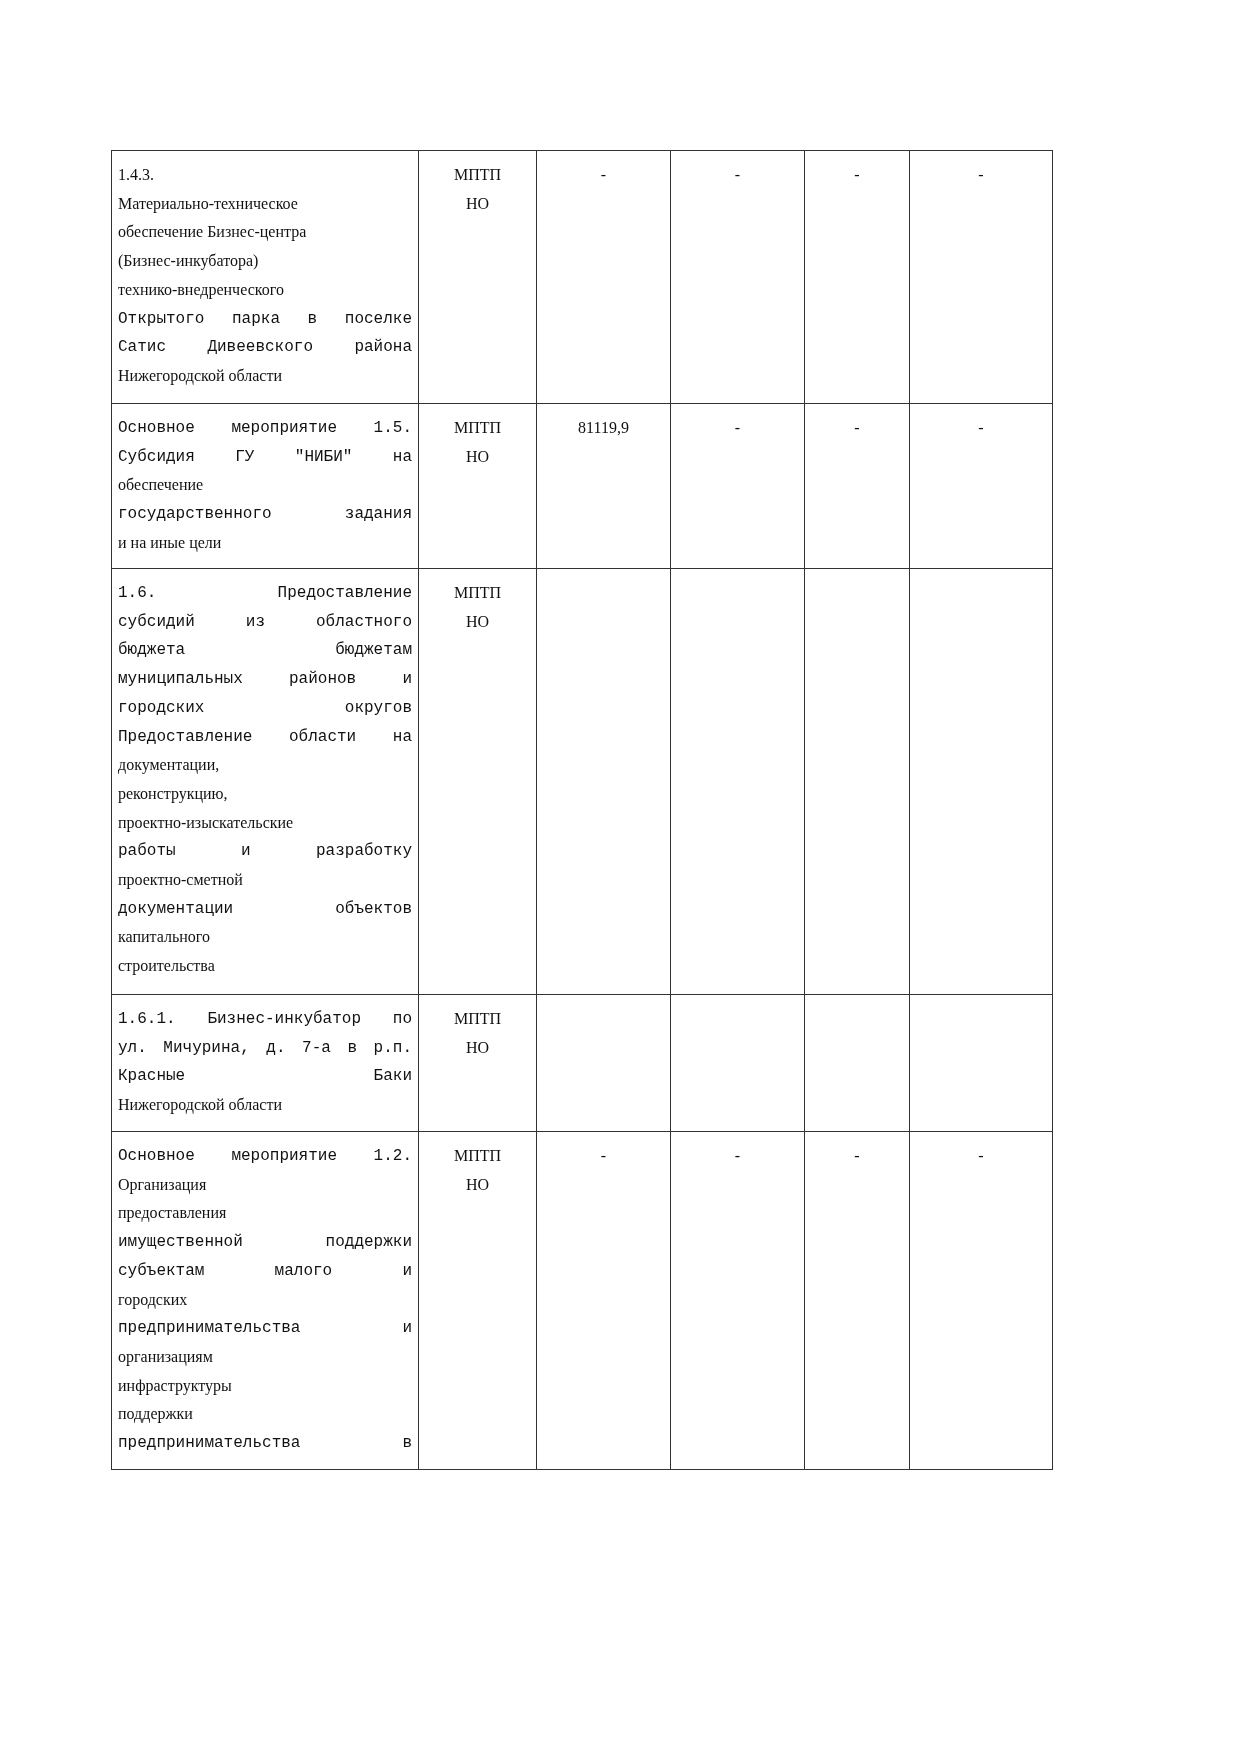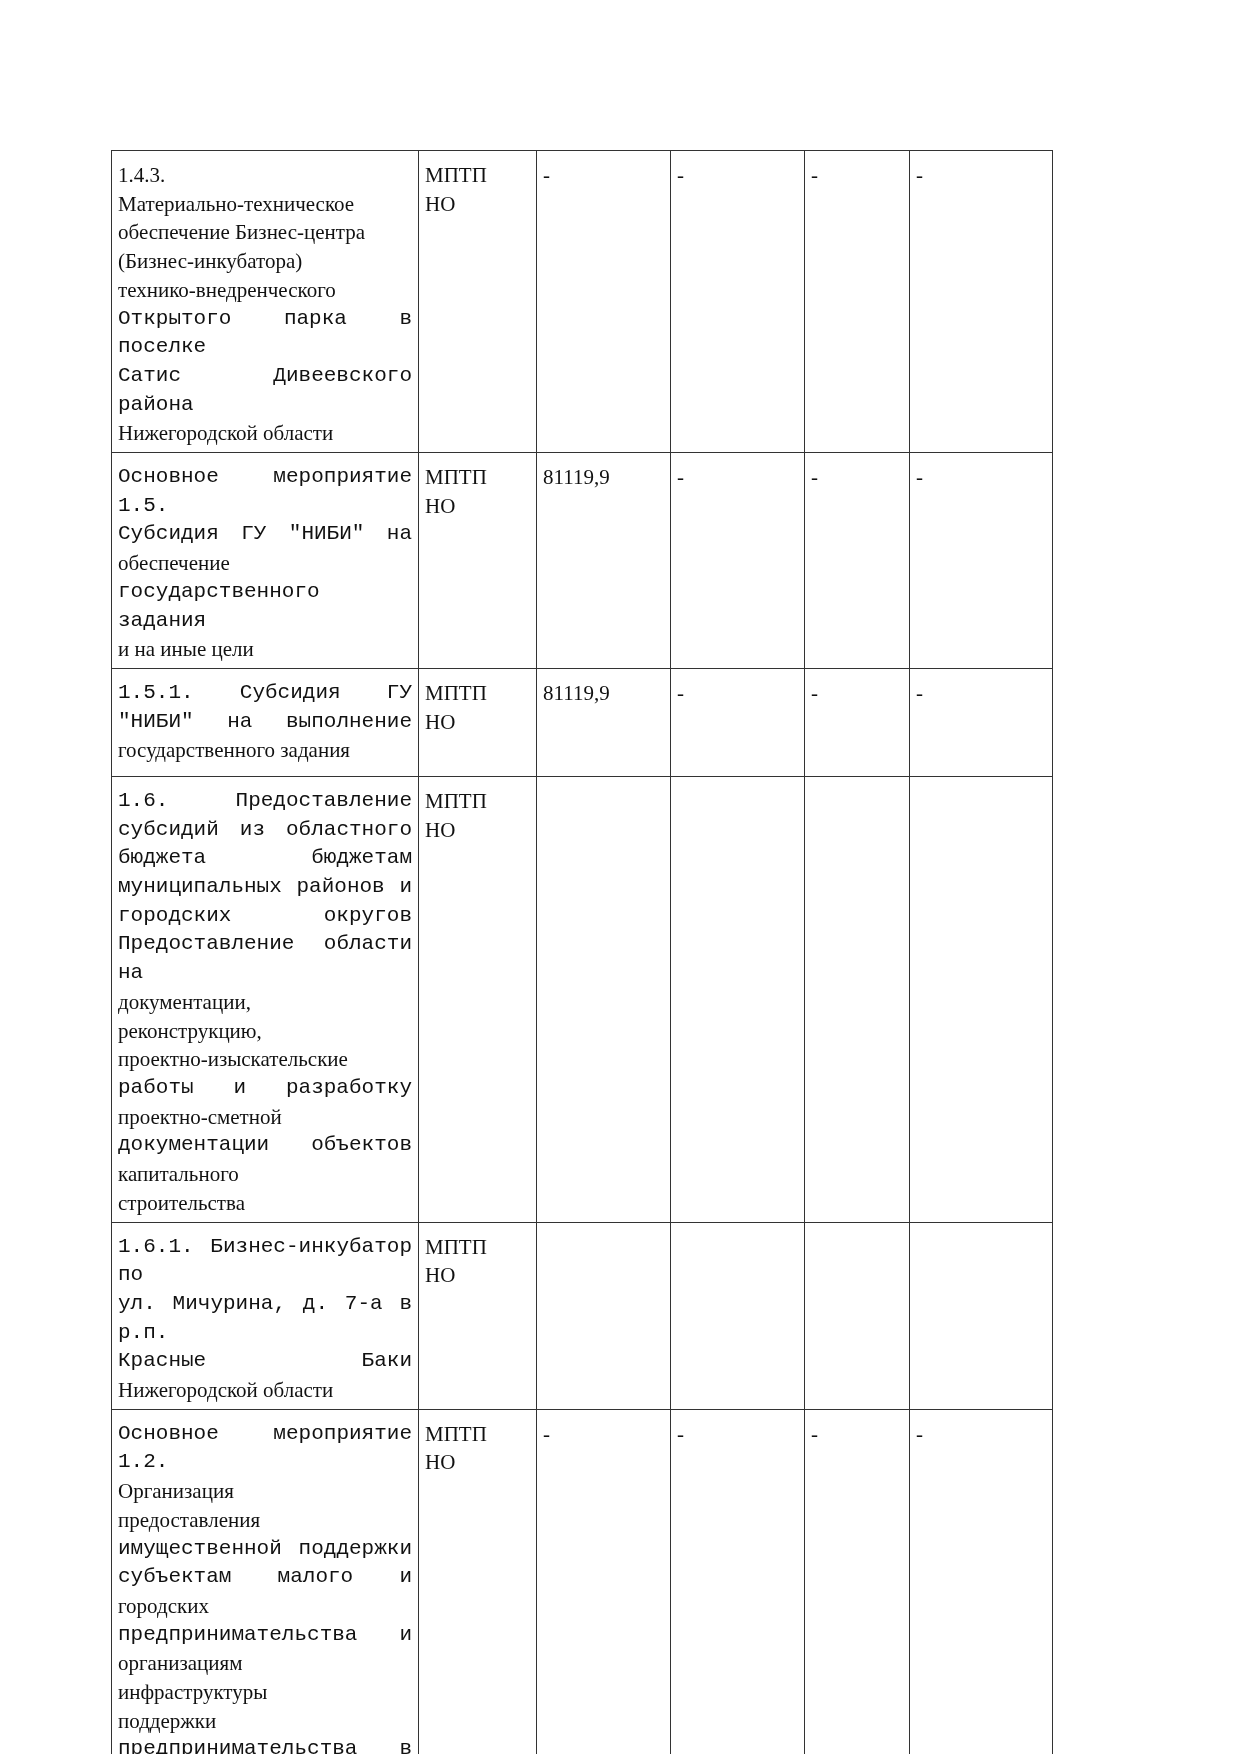--- a/index.html
+++ b/index.html
@@ -1,23 +1,23 @@
 <!DOCTYPE html>
 <html><head>
 <meta charset="utf-8">
 <style>
   html, body { margin:0; padding:0; background:#ffffff; }
   body { width:1240px; height:1754px; position:relative; overflow:hidden;
          font-family:"Liberation Serif", "DejaVu Serif", serif; color:#111; }
   table.doc { position:absolute; left:111px; top:150px; border-collapse:collapse;
               table-layout:fixed; width:941px; }
-  table.doc td { border:1.5px solid #333; vertical-align:top; font-size:21px;
+  table.doc td { border:1.5px solid #333; vertical-align:top; font-size:16px;
                  line-height:28.7px; padding:10px 6px 4px 6px; }
   td.c1 { text-align:justify; }
-  td.c2, td.v { text-align:left; }
+  td.c2, td.v { text-align:center; }
   td.c2 { padding-top:10px; }
   .just { text-align:justify; text-align-last:justify; display:block;font-family:Liberation Mono, monospace; }
   .ln { display:block; }
 </style>
 </head>
 <body>
 
 <table class="doc">
   <colgroup>
     <col style="width:307px">
@@ -61,35 +61,20 @@
       <td class="c2">
         <span class="ln">МПТП</span>
         <span class="ln">НО</span>
       </td>
       <td class="v">81119,9</td>
       <td class="v">-</td>
       <td class="v">-</td>
       <td class="v">-</td>
     </tr>
 
-    <tr style="height:108px">
-      <td class="c1">
-        <span class="ln just">1.5.1. Субсидия ГУ</span>
-        <span class="ln just">"НИБИ" на выполнение</span>
-        <span class="ln">государственного задания</span>
-      </td>
-      <td class="c2">
-        <span class="ln">МПТП</span>
-        <span class="ln">НО</span>
-      </td>
-      <td class="v">81119,9</td>
-      <td class="v">-</td>
-      <td class="v">-</td>
-      <td class="v">-</td>
-    </tr>
 
     <tr style="height:426px">
       <td class="c1">
         <span class="ln just">1.6. Предоставление</span>
         <span class="ln just">субсидий из областного</span>
         <span class="ln just">бюджета бюджетам</span>
         <span class="ln just">муниципальных районов и</span>
         <span class="ln just">городских округов</span>
         <span class="ln just">Предоставление области на</span>
         <span class="ln">документации,</span>

